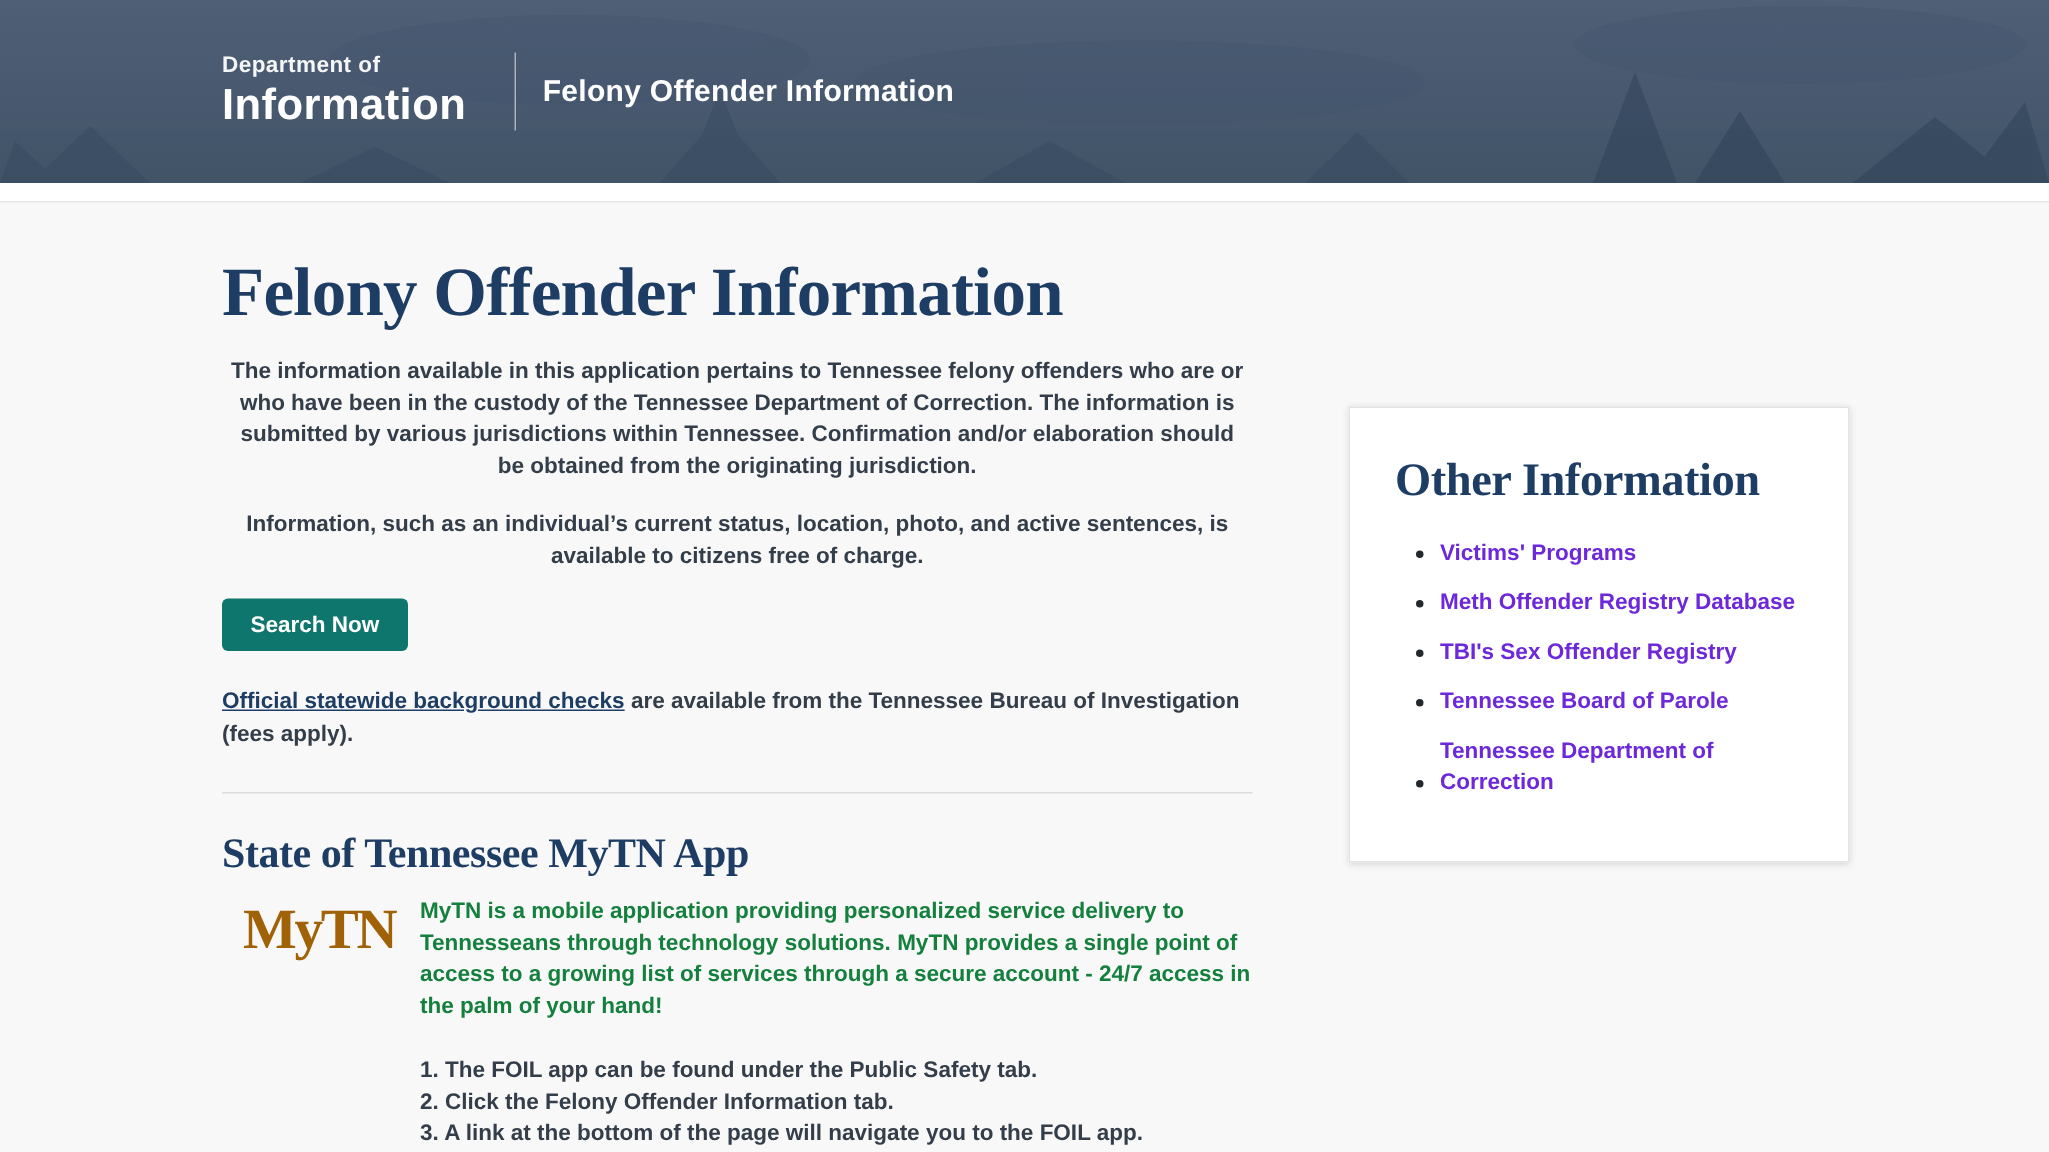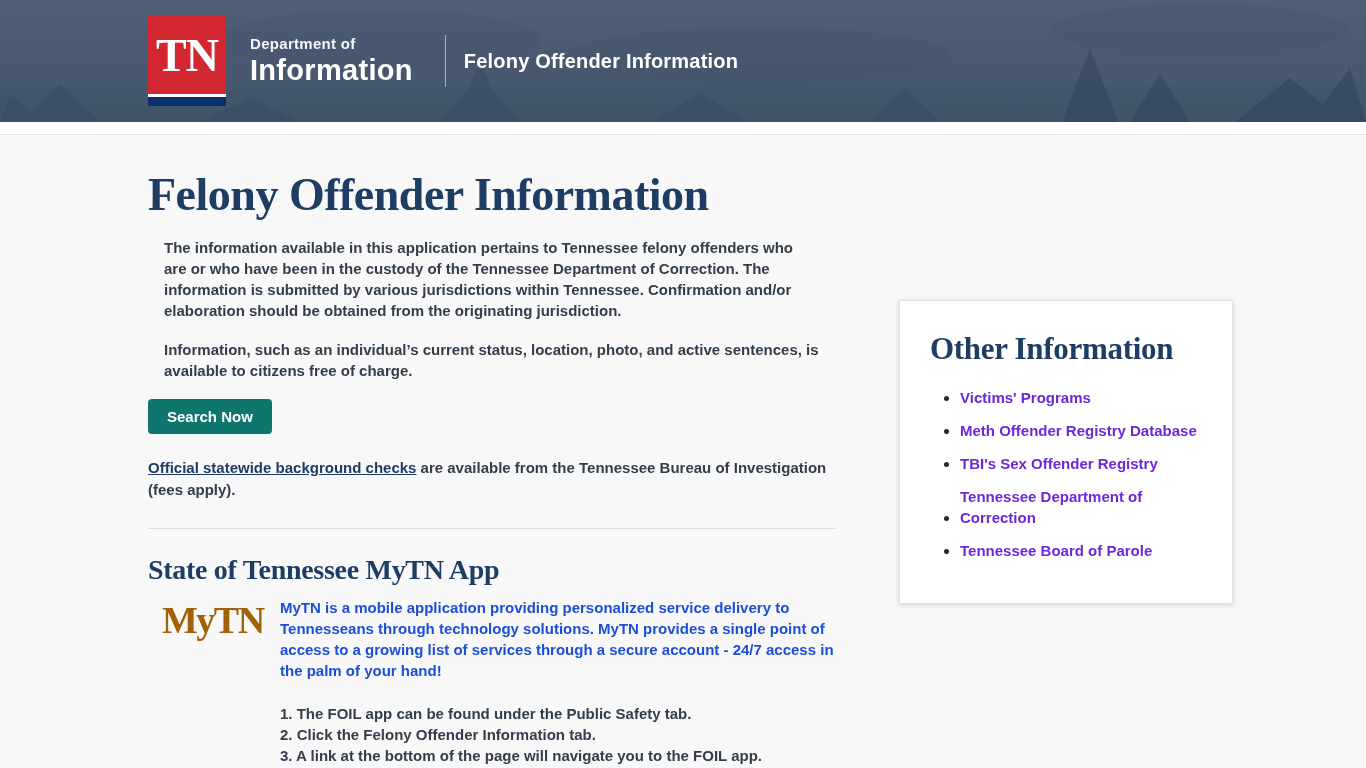--- a/index.html
+++ b/index.html
@@ -44,23 +44,24 @@
   .content { position: relative; margin-left: 148px; width: 1085px; }
   .main-col { width: 687px; }
 
   .page-title {
     margin: 34px 0 0;
     font-family: "Liberation Serif", serif; font-weight: 700;
     font-size: 46px; line-height: 52px; letter-spacing: -0.5px;
     color: #1e3d64;
   }
   .body-text {
-    margin: 16px 16px 0;
+    margin: 16px 4px 0;
     font-size: 15px; line-height: 21px; font-weight: 700;
     color: #333e4a;
+    text-align: center;
   }
   .body-text + .body-text { margin-top: 18px; }
 
   .search-btn {
     display: inline-block; margin-top: 18px;
     background: #0f766e; color: #ffffff;
     font-size: 15px; font-weight: 700;
     padding: 9px 19px; border-radius: 4px;
     text-decoration: none; cursor: pointer;
   }
@@ -76,29 +77,29 @@
     color: #1e3d64;
   }
   .mytn-row { display: flex; margin-top: 10px; }
   .mytn-logo {
     width: 132px; padding-left: 14px; flex: none;
     font-family: "Liberation Serif", serif; font-weight: 700;
     font-size: 38px; line-height: 1; letter-spacing: -1.5px;
     color: #a16207; margin-top: 4px;
   }
   .mytn-body { flex: 1; }
-  .mytn-body p { margin: 0; font-size: 15px; line-height: 21px; font-weight: 700; color: #1d4ed8; }
+  .mytn-body p { margin: 0; font-size: 15px; line-height: 21px; font-weight: 700; color: #15803d; }
   .steps {
     list-style: none; margin: 22px 0 12px; padding: 0;
     font-size: 15px; line-height: 21px; font-weight: 700; color: #333e4a;
   }
 
   
   .info-card {
-    position: absolute; left: 751px; top: 131px; width: 334px;
+    position: absolute; left: 751px; top: 102px; width: 334px;
     background: #ffffff; border: 1px solid #e3e3e3;
     box-shadow: 0 1px 5px rgba(0,0,0,.16);
     padding: 30px 30px 30px;
   }
   .info-card-heading {
     margin: 0;
     font-family: "Liberation Serif", serif; font-weight: 700;
     font-size: 31px; line-height: 36px; letter-spacing: -0.3px;
     color: #1e3d64;
   }
@@ -135,25 +136,20 @@
         <polygon points="1310,122 1366,122 1350,68"></polygon>
       </g>
       <g fill="#42546c" opacity="0.35">
         <ellipse cx="380" cy="40" rx="160" ry="30"></ellipse>
         <ellipse cx="760" cy="55" rx="190" ry="28"></ellipse>
         <ellipse cx="1200" cy="30" rx="150" ry="26"></ellipse>
       </g>
     </svg>
 
     <div class="header-inner">
-      <a class="tn-logo">
-        <div class="tn-red">TN</div>
-        <div class="tn-gap"></div>
-        <div class="tn-bar"></div>
-      </a>
       <a class="dept">
         <div class="dept-line1">Department of</div>
         <div class="dept-line2">Information</div>
       </a>
       <div class="header-divider"></div>
       <div class="app-title">Felony Offender Information</div>
     </div>
   </header>
 
   <div class="subheader-band"></div>
@@ -197,23 +193,23 @@
           <li class="side-item">
           <span class="bullet-dot"></span>
           <span class="side-link">Meth Offender Registry Database</span>
         </li>
           <li class="side-item">
           <span class="bullet-dot"></span>
           <span class="side-link">TBI's Sex Offender Registry</span>
         </li>
           <li class="side-item">
           <span class="bullet-dot"></span>
+          <span class="side-link">Tennessee Board of Parole</span>
+        </li>
+          <li class="side-item">
+          <span class="bullet-dot"></span>
           <span class="side-link">Tennessee Department of Correction</span>
-        </li>
-          <li class="side-item">
-          <span class="bullet-dot"></span>
-          <span class="side-link">Tennessee Board of Parole</span>
         </li>
         </ul>
     </aside>
 
   </div>
 </div>
 
 </body></html>

